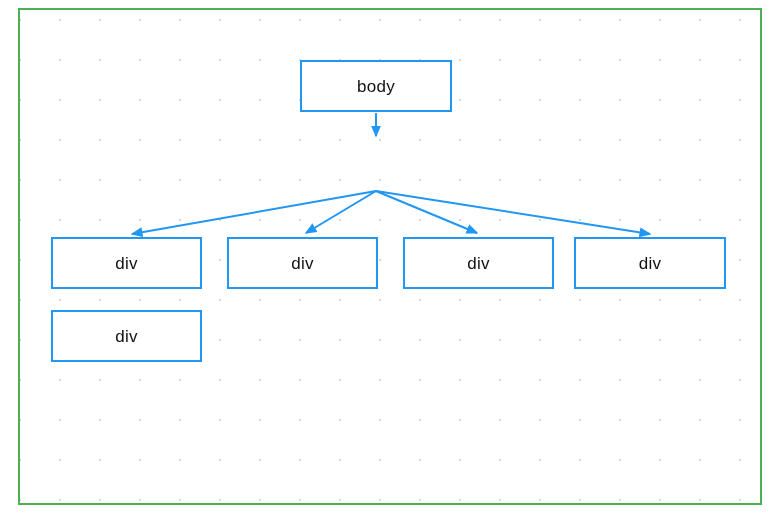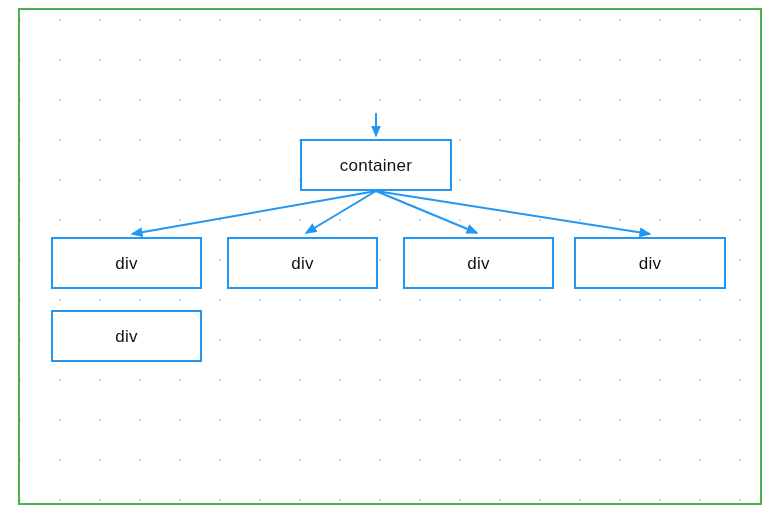--- a/index.html
+++ b/index.html
@@ -70,24 +70,24 @@
         <path d="M0,0 L12,5 L0,10 Z" fill="#2196f3"></path>
       </marker>
     </defs>
     <line x1="376" y1="113" x2="376" y2="136" stroke="#2196f3" stroke-width="2" marker-end="url(#arrowhead)"></line>
     <line x1="376" y1="191" x2="132" y2="234" stroke="#2196f3" stroke-width="2" marker-end="url(#arrowhead)"></line>
     <line x1="376" y1="191" x2="306" y2="233" stroke="#2196f3" stroke-width="2" marker-end="url(#arrowhead)"></line>
     <line x1="376" y1="191" x2="477" y2="233" stroke="#2196f3" stroke-width="2" marker-end="url(#arrowhead)"></line>
     <line x1="376" y1="191" x2="650" y2="234" stroke="#2196f3" stroke-width="2" marker-end="url(#arrowhead)"></line>
   </svg>
 
+  <div class="node node-body">
+    <span>body</span>
+  </div>
 
-  <div class="node node-container">
-    <span>container</span>
-  </div>
 
   <div class="node node-div1">
     <span>div</span>
   </div>
 
   <div class="node node-div2">
     <span>div</span>
   </div>
 
   <div class="node node-div3">

